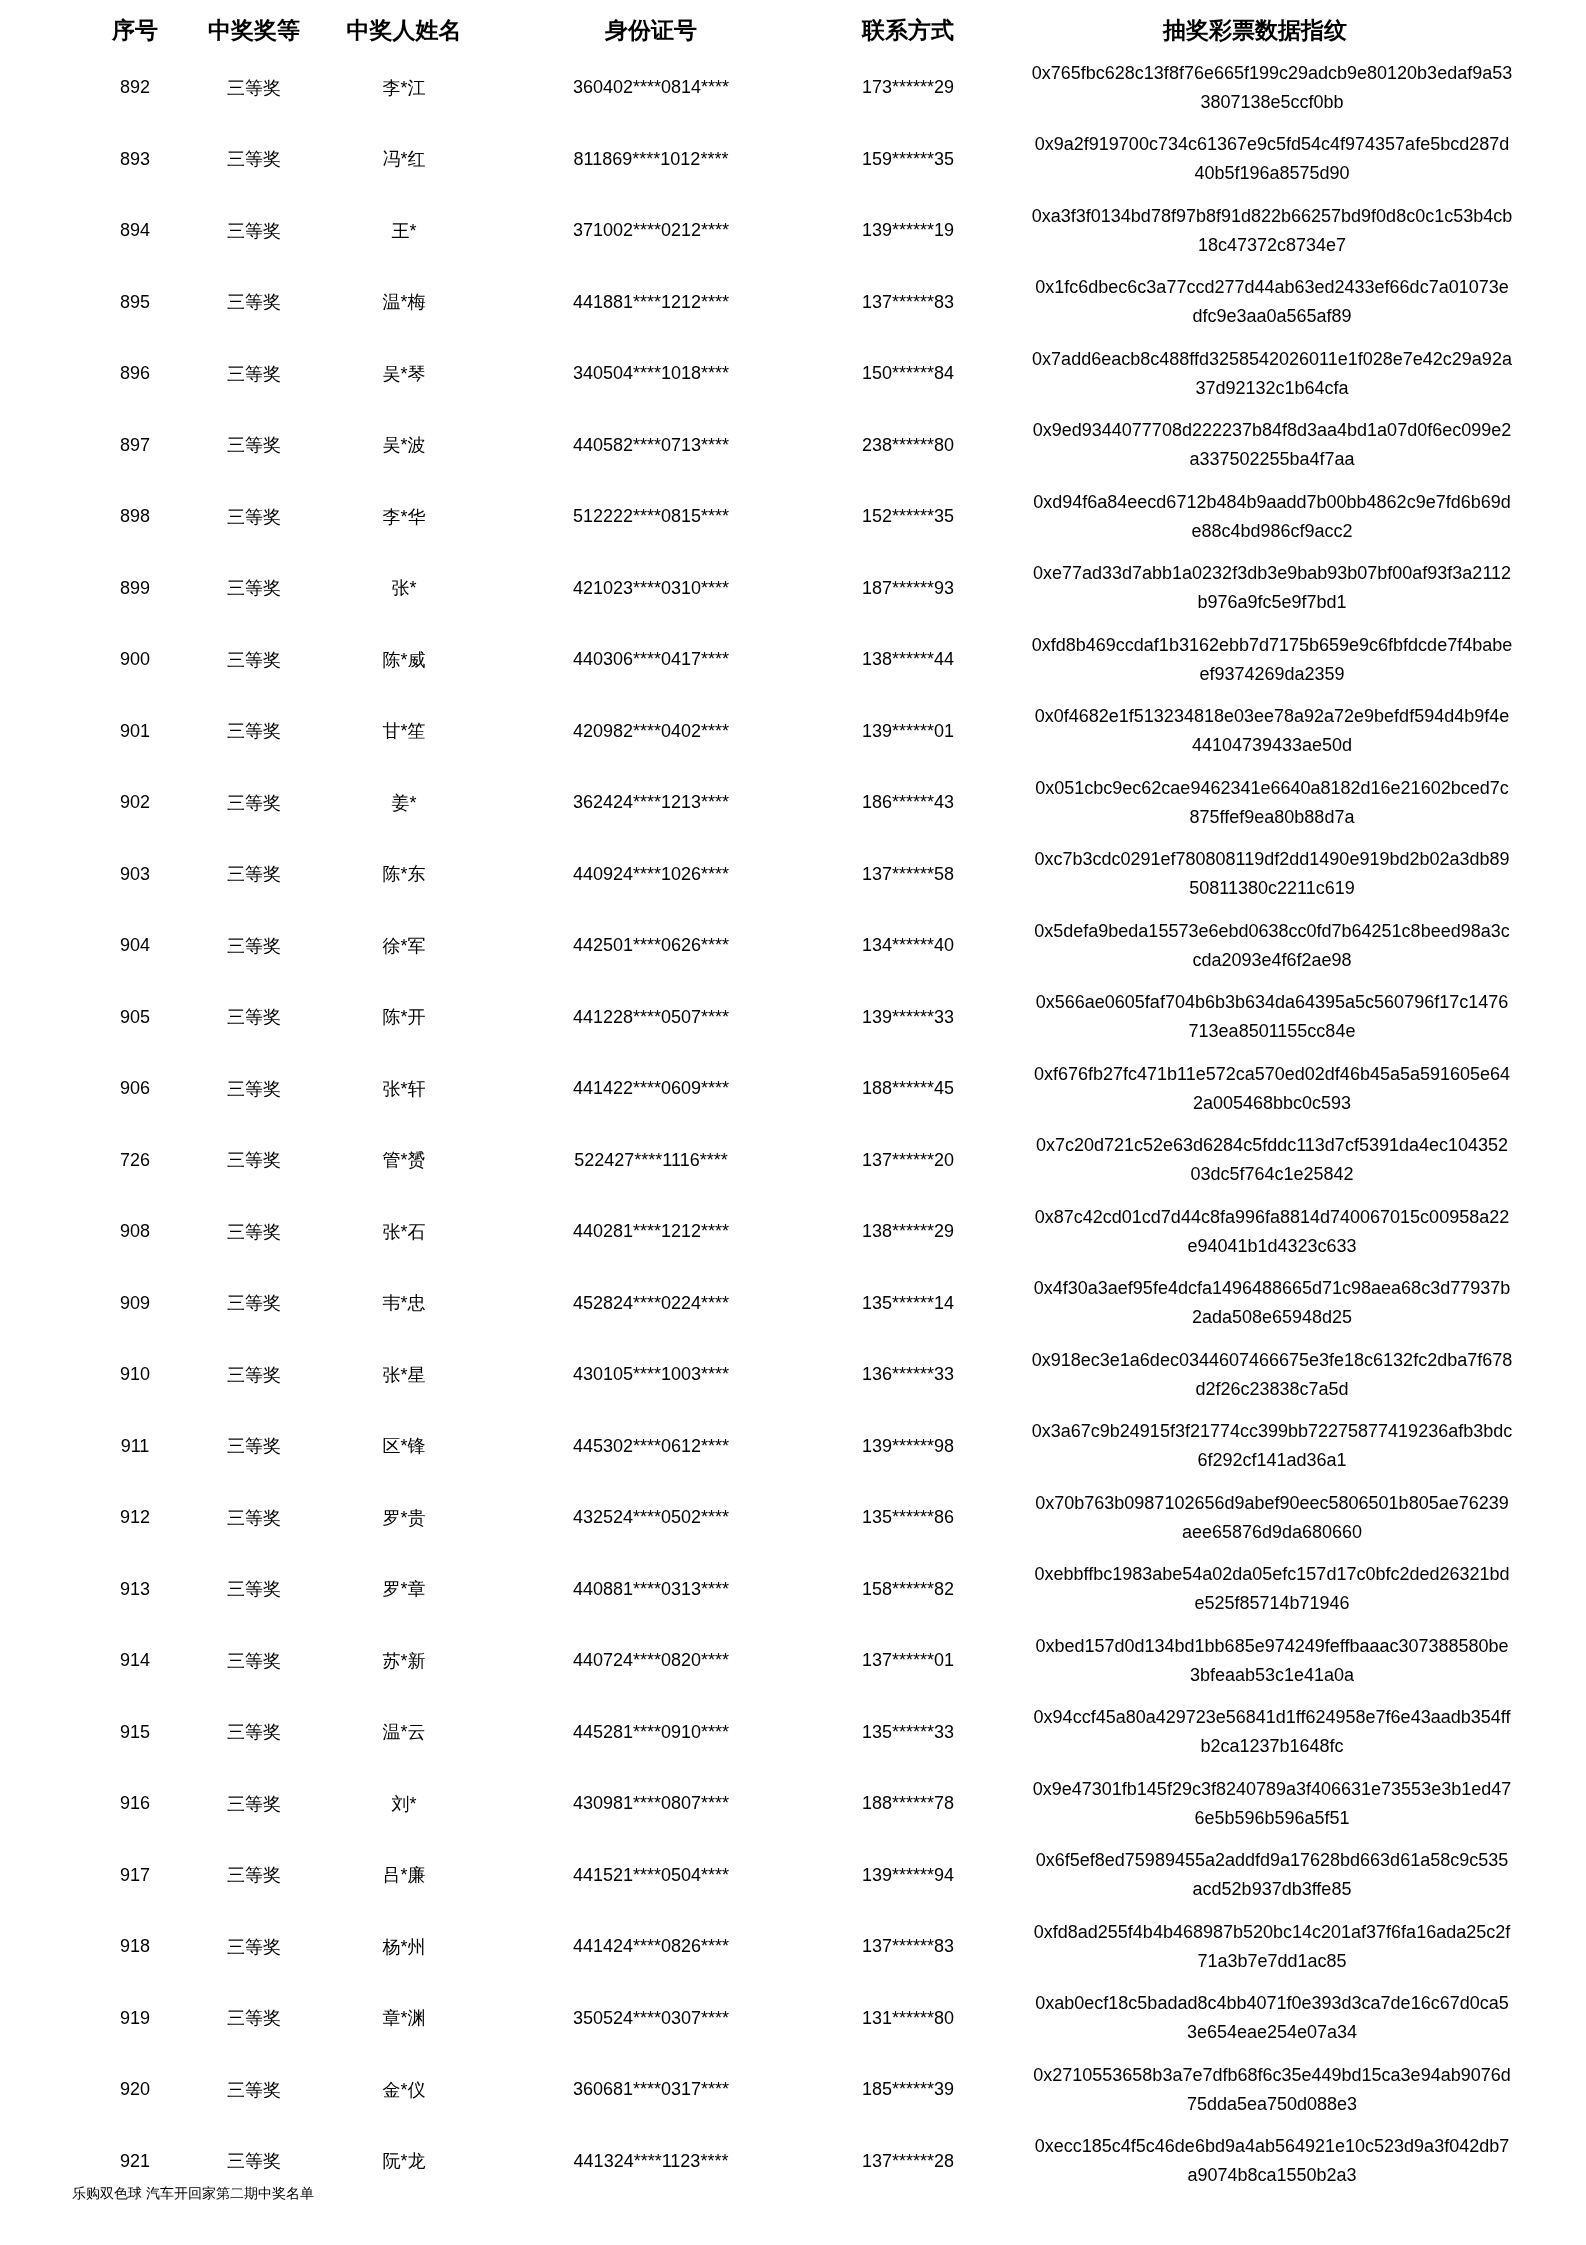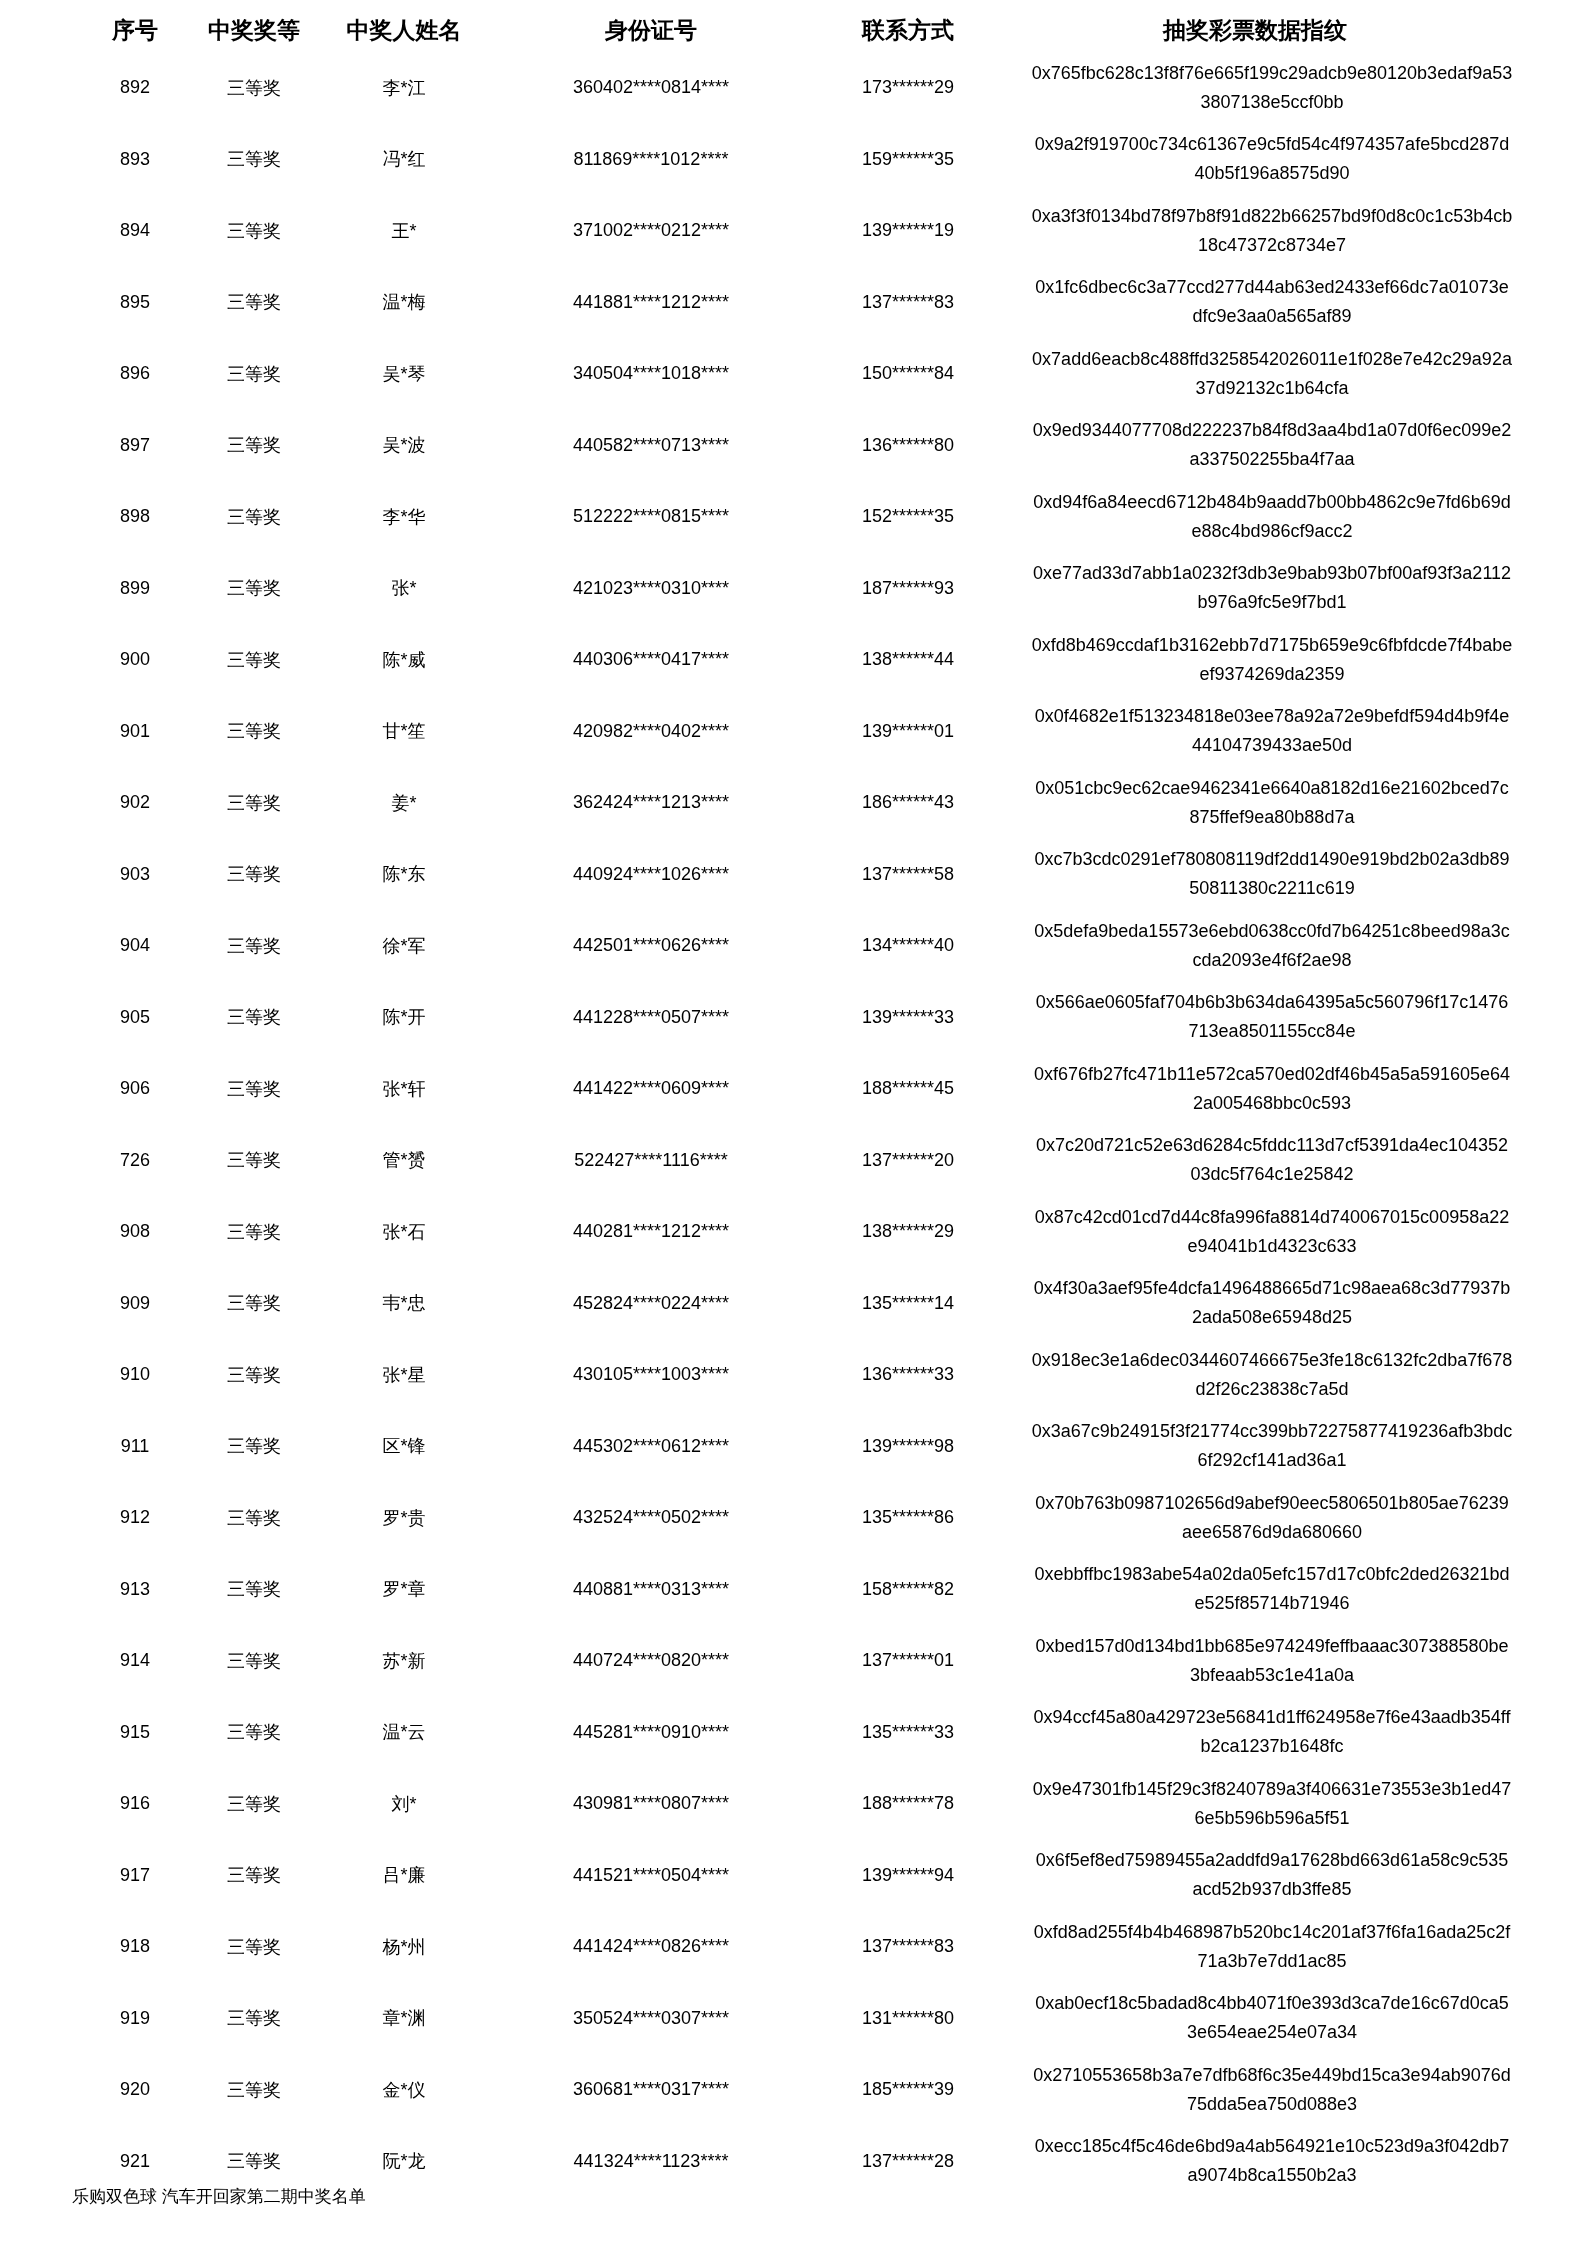--- a/index.html
+++ b/index.html
@@ -48,21 +48,21 @@
     width: 100%;
     word-break: break-all;
     line-height: 29px;
     text-align: center;
     margin-left: 17px;
   }
   .page-footer {
     position: absolute;
     left: 72px;
     top: 2185px;
-    font-size: 17px;
+    font-size: 14px;
     color: #000000;
     white-space: nowrap;
   }
 </style>
 </head>
 <body>
 
 <table class="winners">
   <colgroup>
     <col class="c-no">
@@ -136,21 +136,21 @@
     <td class="hash-cell">
           <div>0x7add6eacb8c488ffd3258542026011e1f028e7e42c29a92a37d92132c1b64cfa</div>
         </td>
   </tr>
 
   <tr>
     <td>897</td>
     <td>三等奖</td>
     <td>吴*波</td>
     <td>440582****0713****</td>
-    <td>136******80</td>
+    <td>238******80</td>
     <td class="hash-cell">
           <div>0x9ed9344077708d222237b84f8d3aa4bd1a07d0f6ec099e2a337502255ba4f7aa</div>
         </td>
   </tr>
 
   <tr>
     <td>898</td>
     <td>三等奖</td>
     <td>李*华</td>
     <td>512222****0815****</td>

